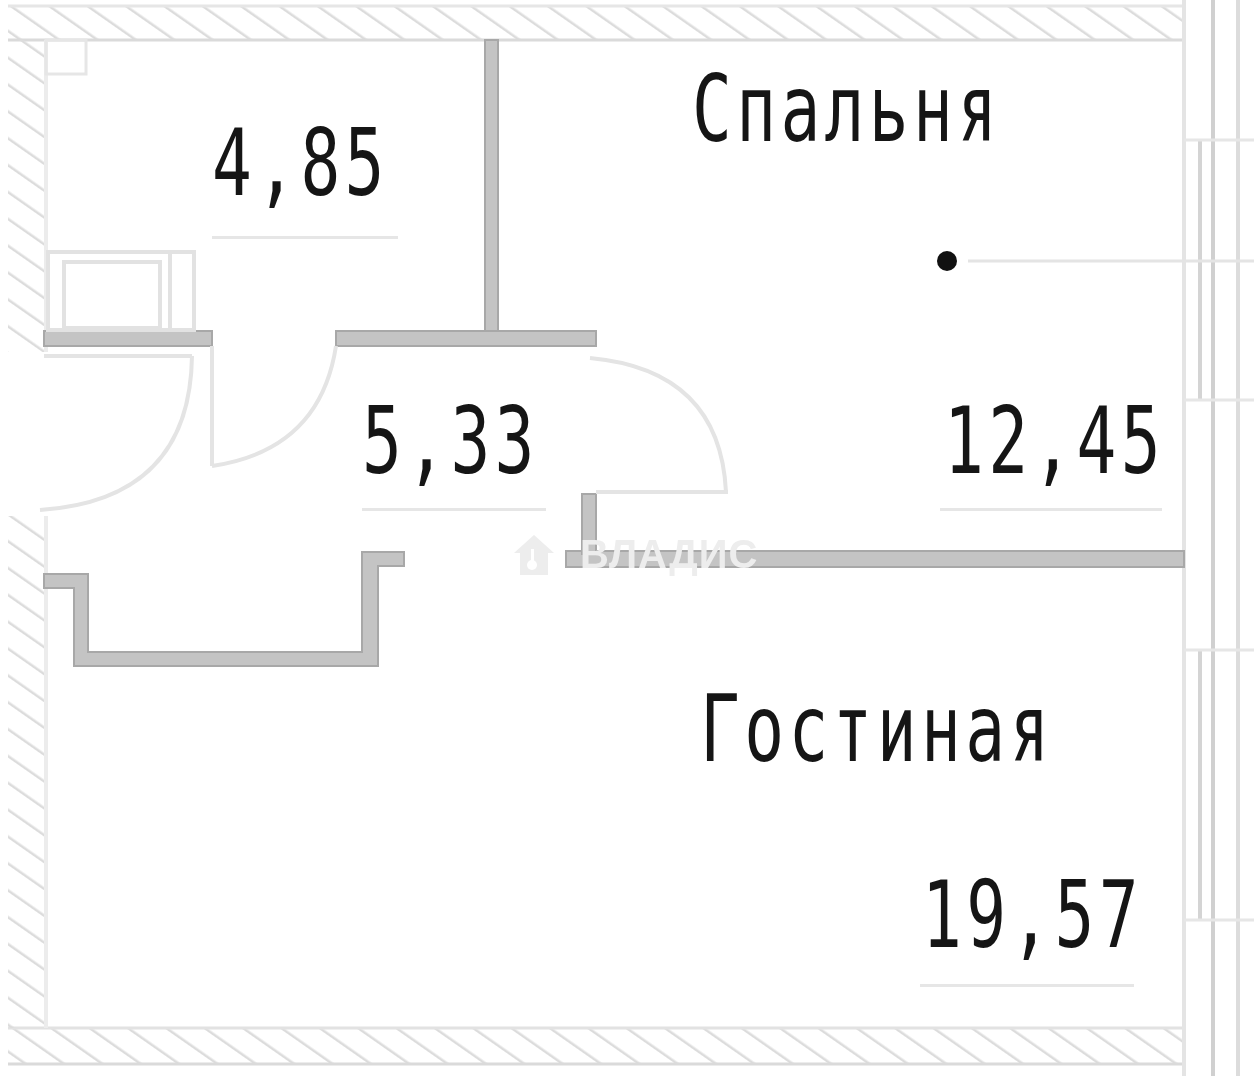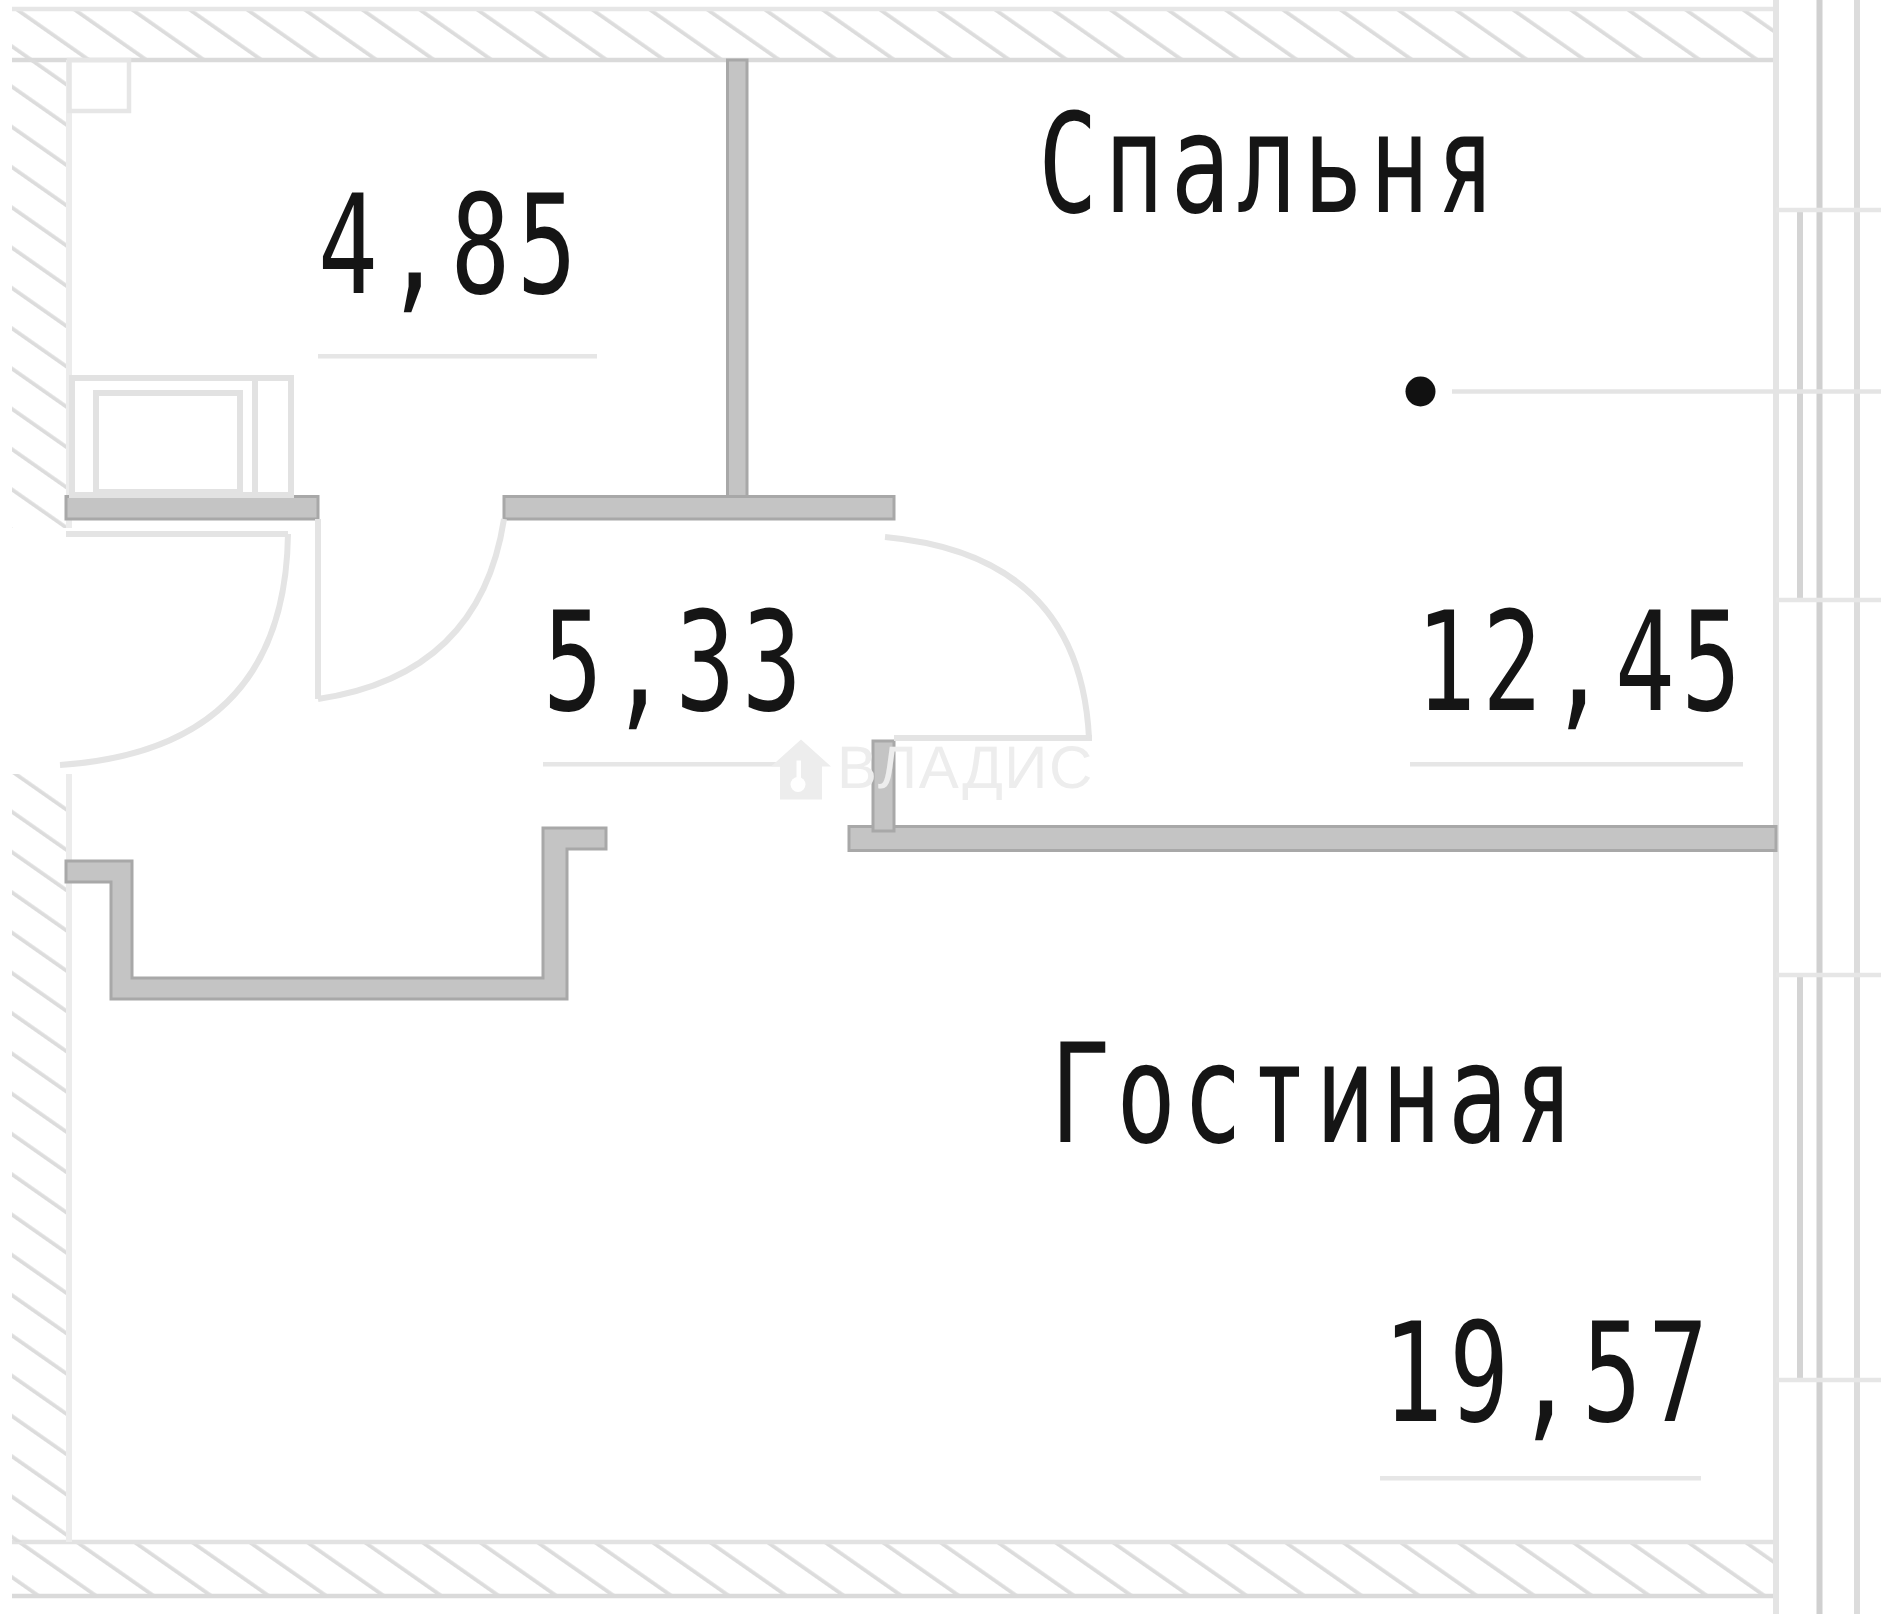--- a/index.html
+++ b/index.html
@@ -2,21 +2,21 @@
 <html><head>
 <meta charset="utf-8">
 <style>
   html, body { margin:0; padding:0; background:#ffffff; }
   body { width:1254px; height:1076px; position:relative; overflow:hidden; font-family:"DejaVu Sans Mono", monospace; }
   #plan { position:absolute; left:0; top:0; width:1254px; height:1076px; }
   .label { position:absolute; color:#151515; font-family:"DejaVu Sans Mono", monospace; letter-spacing:6px; white-space:nowrap; transform:scaleX(0.72); transform-origin:left top; line-height:1; }
   .room-name { font-size:92px; }
   .room-area { font-size:92px; }
   .underline { position:absolute; height:3px; background:#e6e6e6; }
-  .watermark { position:absolute; left:512px; top:490px; color:#ededed; font-family:"Liberation Sans", sans-serif; font-weight:normal; font-size:40px; letter-spacing:1px; display:flex; align-items:center; gap:2px; }
+  .watermark { position:absolute; left:512px; top:532px; color:#ededed; font-family:"Liberation Sans", sans-serif; font-weight:bold; font-size:40px; letter-spacing:1px; display:flex; align-items:center; gap:24px; }
   .wm-house { width:44px; height:44px; }
 </style>
 </head>
 <body>
 
 <svg id="plan" viewBox="0 0 1254 1076" xmlns="http://www.w3.org/2000/svg">
   <defs>
     <pattern id="hatch" patternUnits="userSpaceOnUse" width="22" height="22" patternTransform="rotate(-55)">
       <line x1="0" y1="0" x2="0" y2="22" stroke="#dcdcdc" stroke-width="5"></line>
     </pattern>

